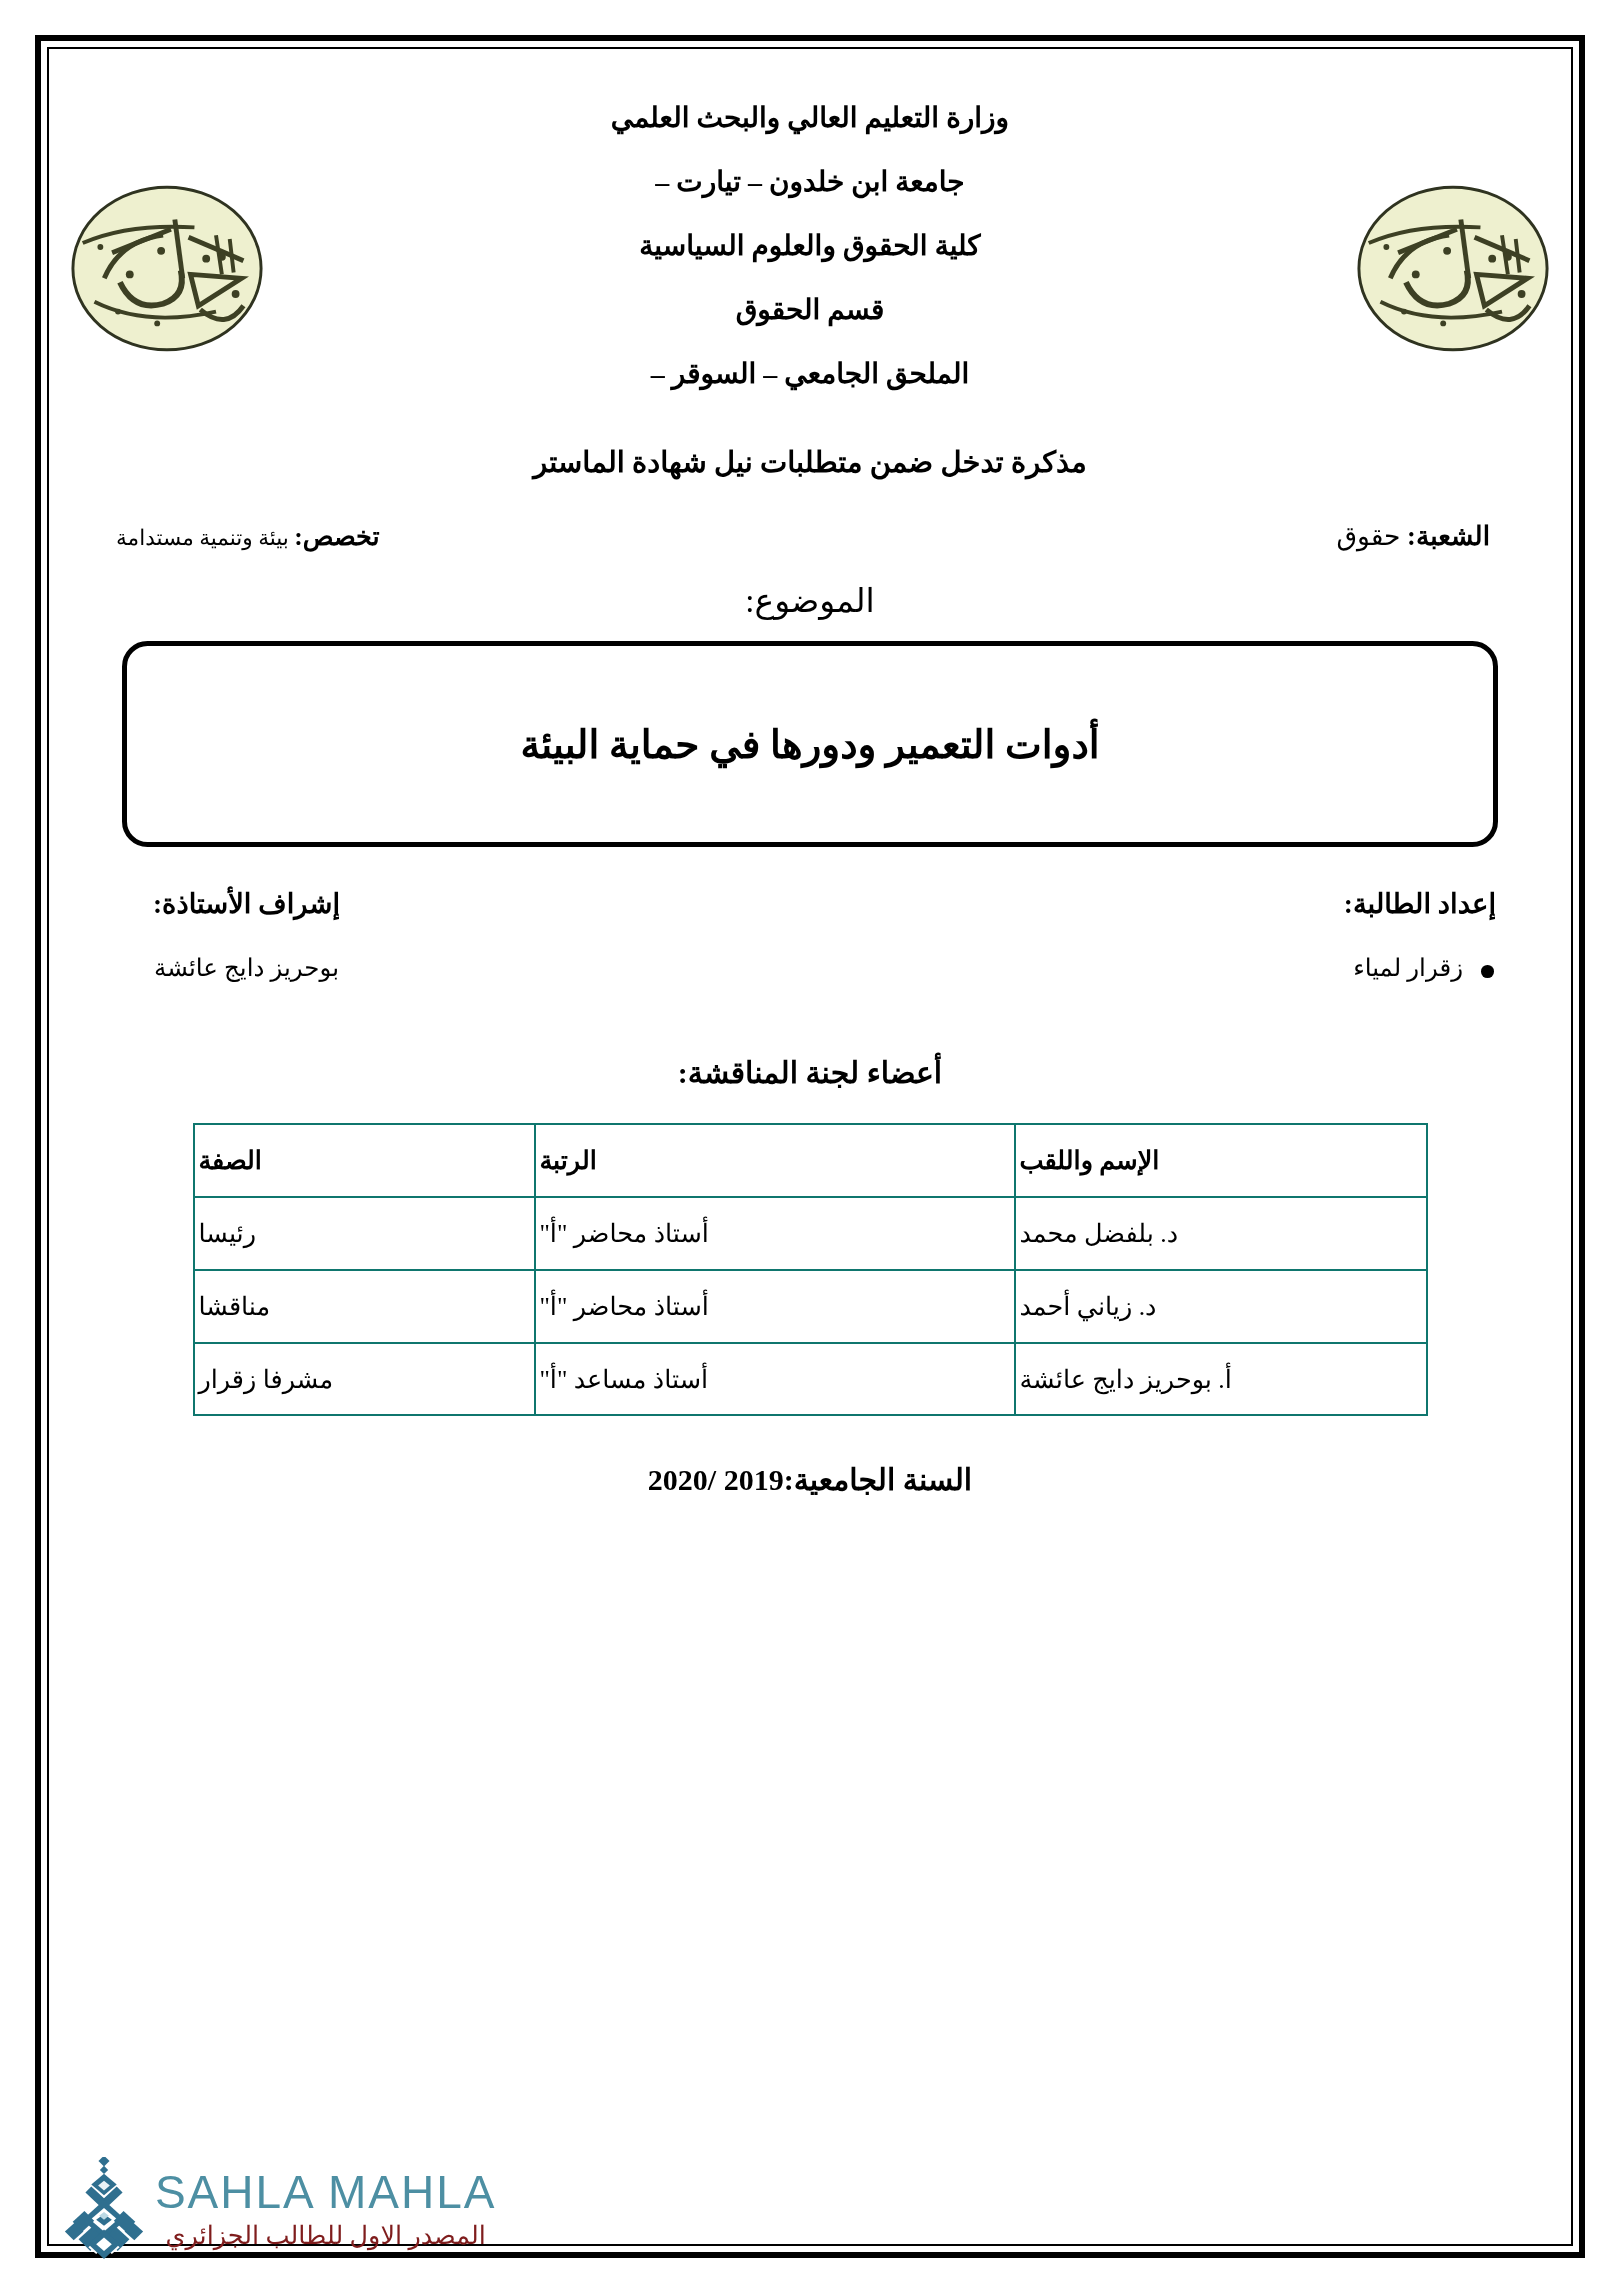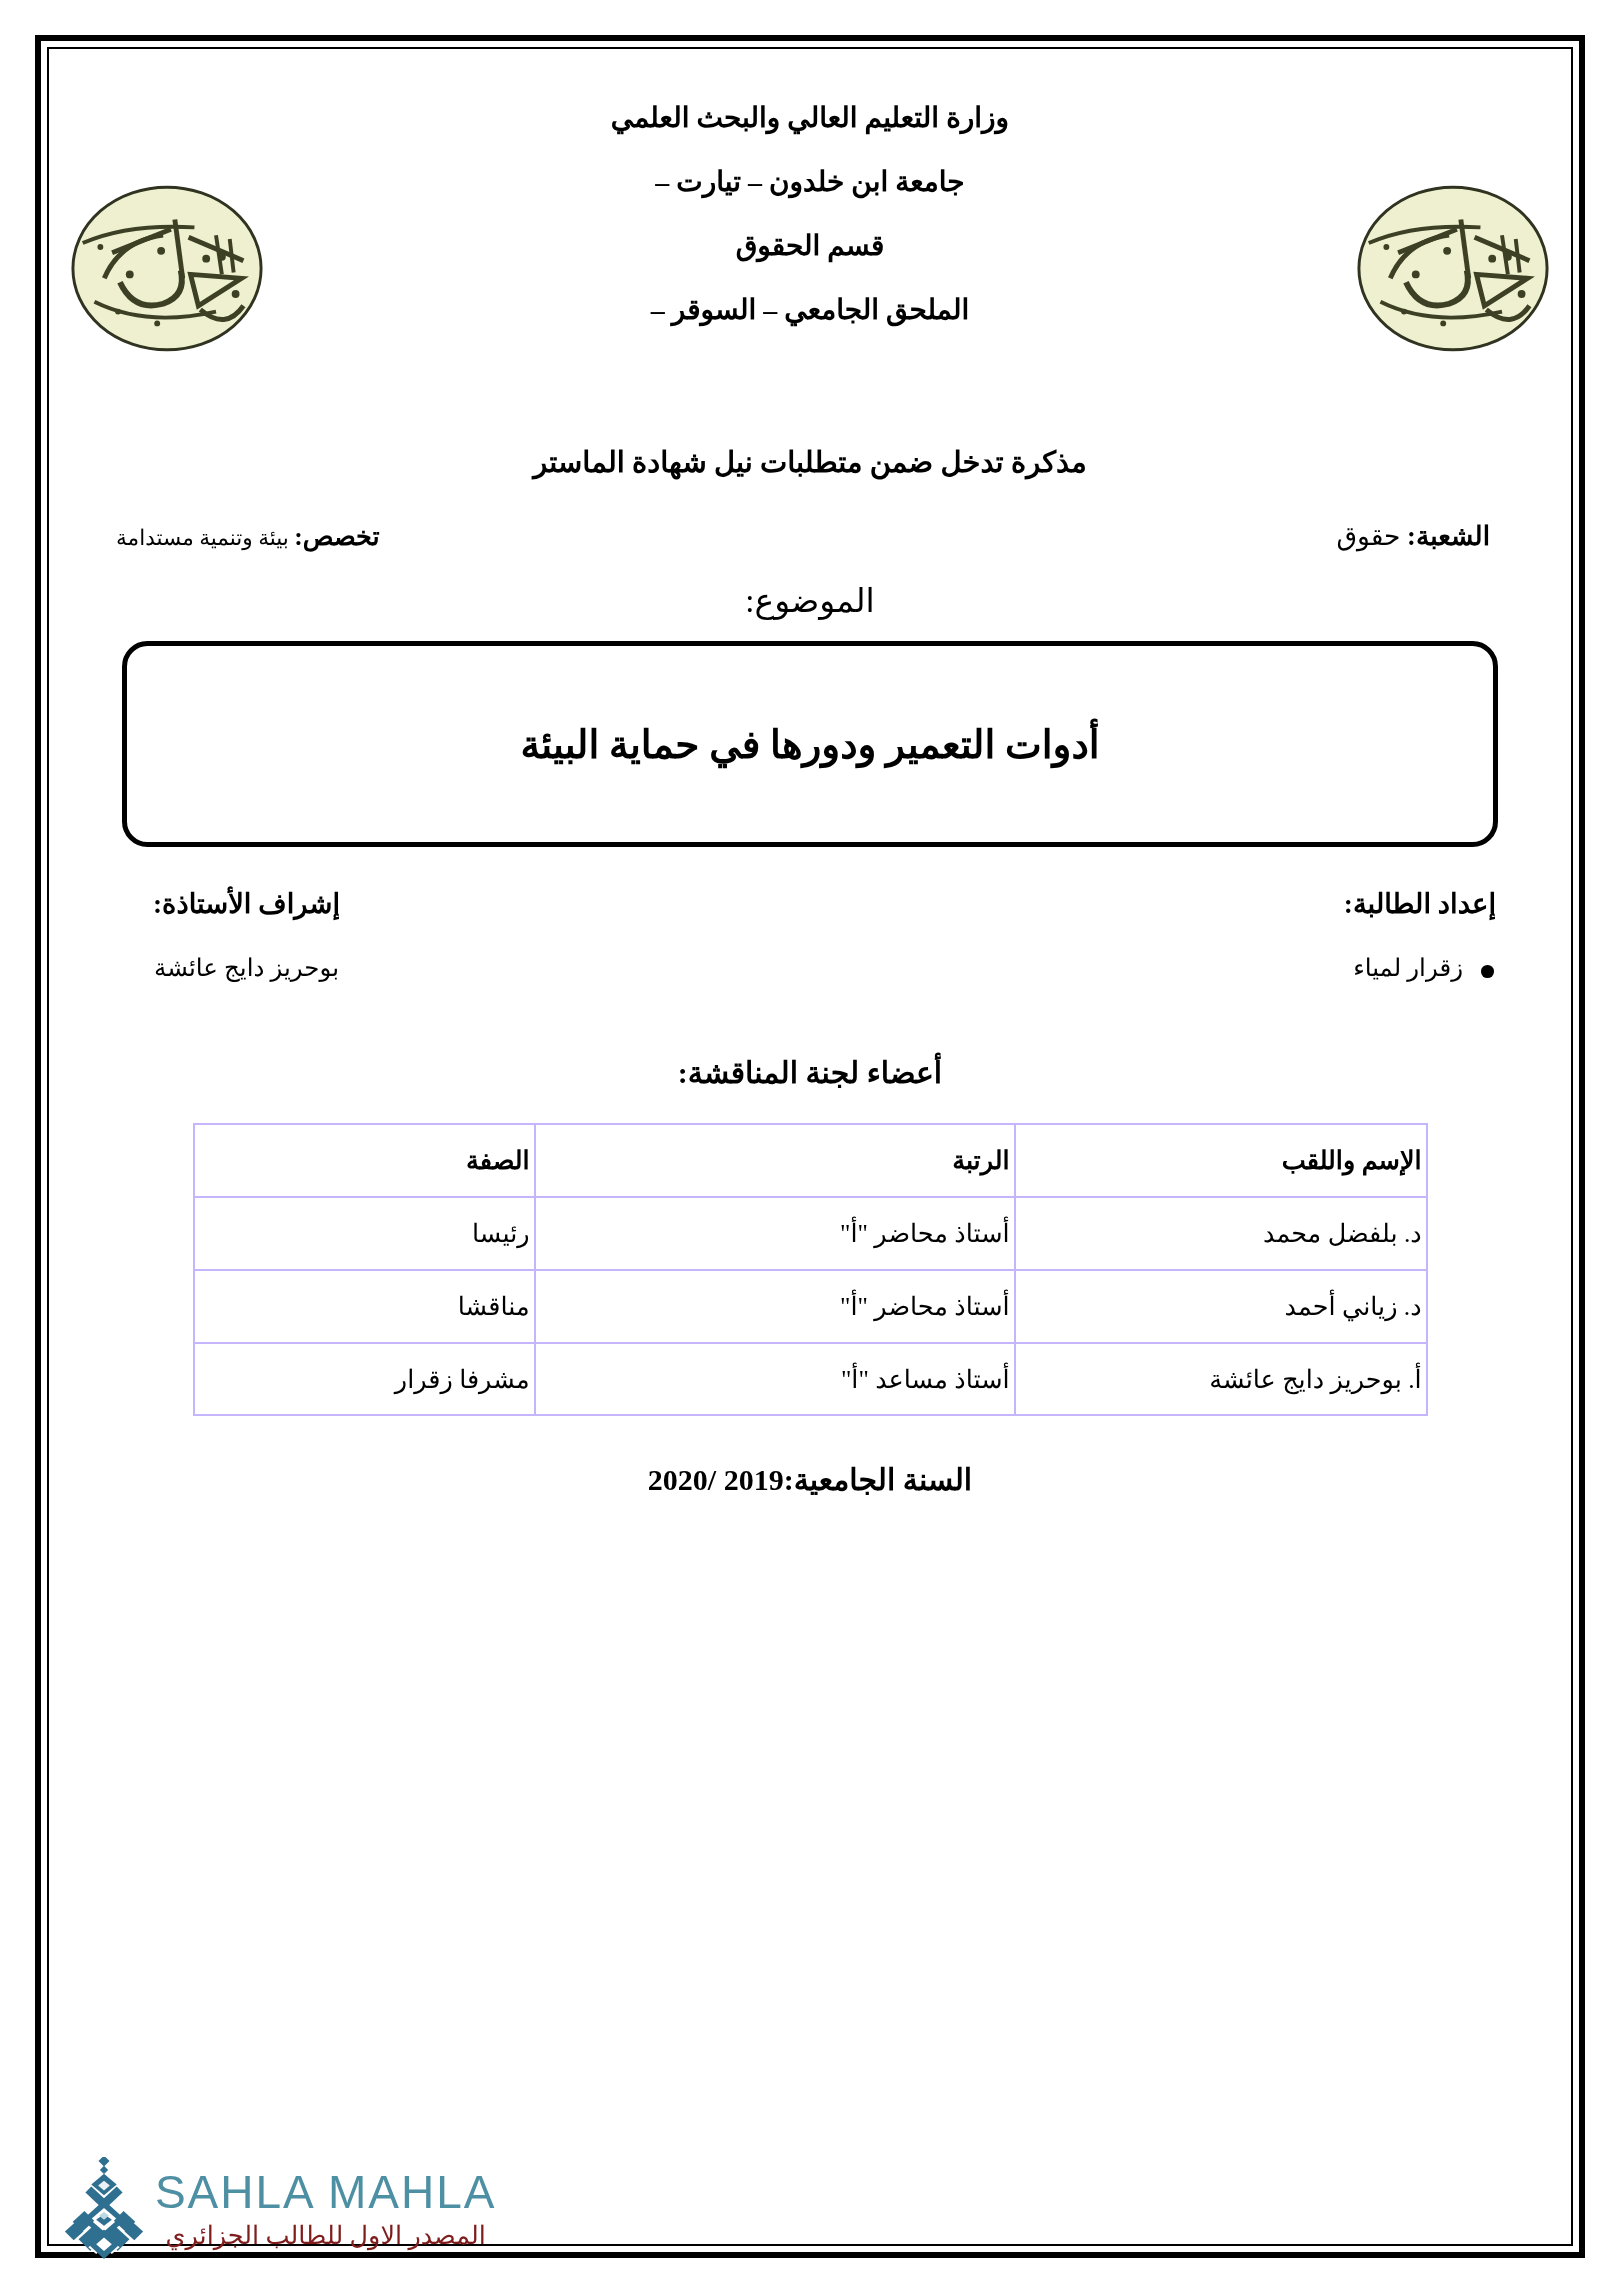--- a/index.html
+++ b/index.html
@@ -142,22 +142,22 @@
     font-weight:bold;
     margin-top:73px;
   }
   table.jury{
     margin:33px auto 0 auto;
     border-collapse:collapse;
     width:1233px;
     table-layout:fixed;
   }
   table.jury th, table.jury td{
-    border:2px solid #c4b5fd;
-    text-align:right;
+    border:2px solid #0f766e;
+    text-align:left;
     font-size:25.5px;
     height:59px;
     padding:5.9px 3.9px;
   }
   table.jury th{font-weight:bold;}
   table.jury col.c-name{width:412px;}
   table.jury col.c-rank{width:480px;}
   table.jury col.c-role{width:341px;}
 
   
@@ -261,20 +261,21 @@
         <circle cx="170" cy="112" r="4" fill="#3d4024"></circle>
         <circle cx="50" cy="130" r="3" fill="#3d4024"></circle>
         <circle cx="90" cy="142" r="3" fill="#3d4024"></circle>
         <circle cx="32" cy="64" r="3" fill="#3d4024"></circle>
       </svg>
     </div>
 
     <div class="header-lines">
       <div class="hline">وزارة التعليم العالي والبحث العلمي</div>
       <div class="hline">جامعة ابن خلدون – تيارت –</div>
+      <div class="hline">كلية الحقوق والعلوم السياسية</div>
       <div class="hline">قسم الحقوق</div>
       <div class="hline">الملحق الجامعي – السوقر –</div>
     </div>
   </div>
 
   <div class="memo-line">مذكرة تدخل ضمن متطلبات نيل شهادة الماستر</div>
 
   <div class="branch-row">
     <div class="branch-right">
       <b>الشعبة:</b>

